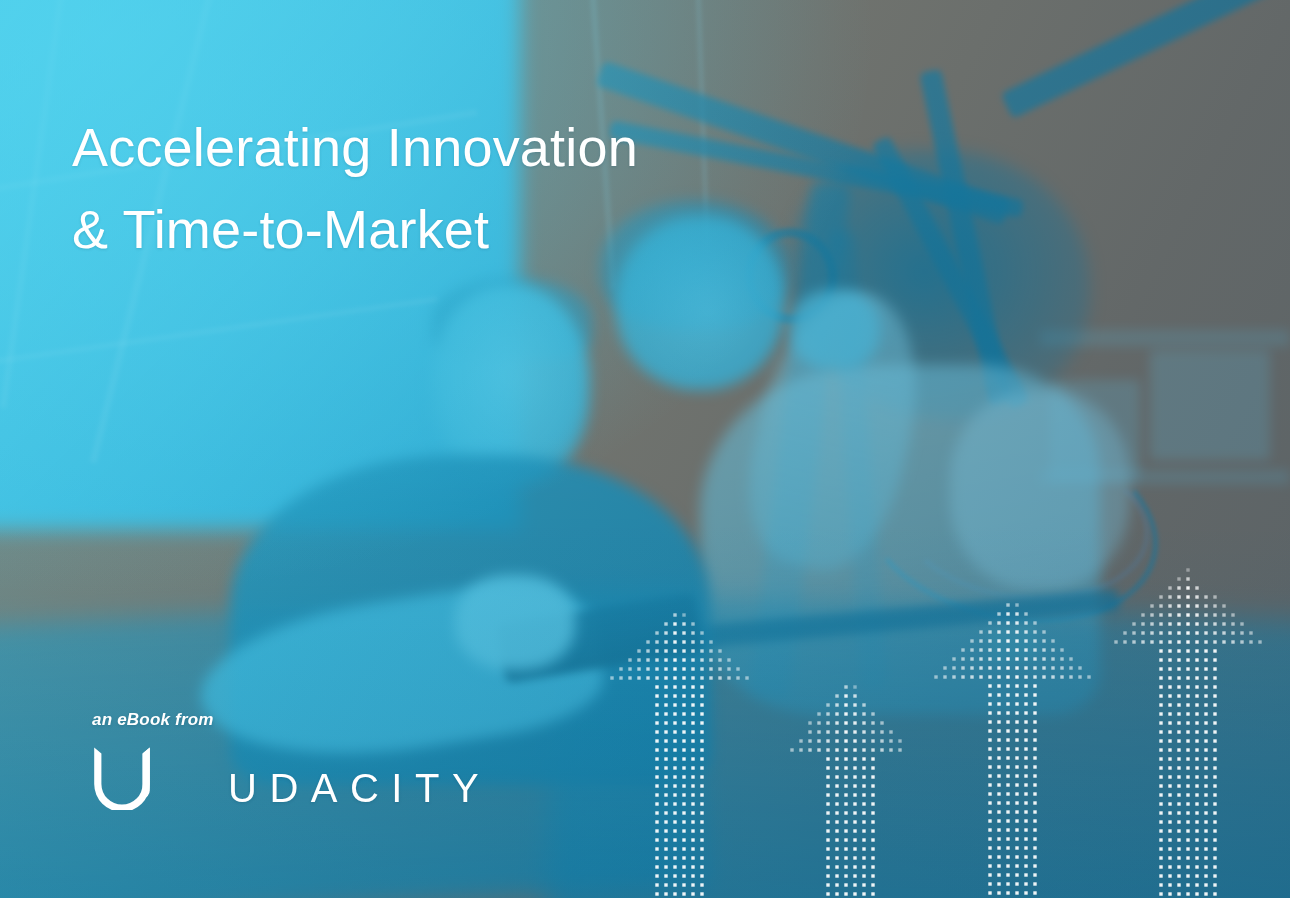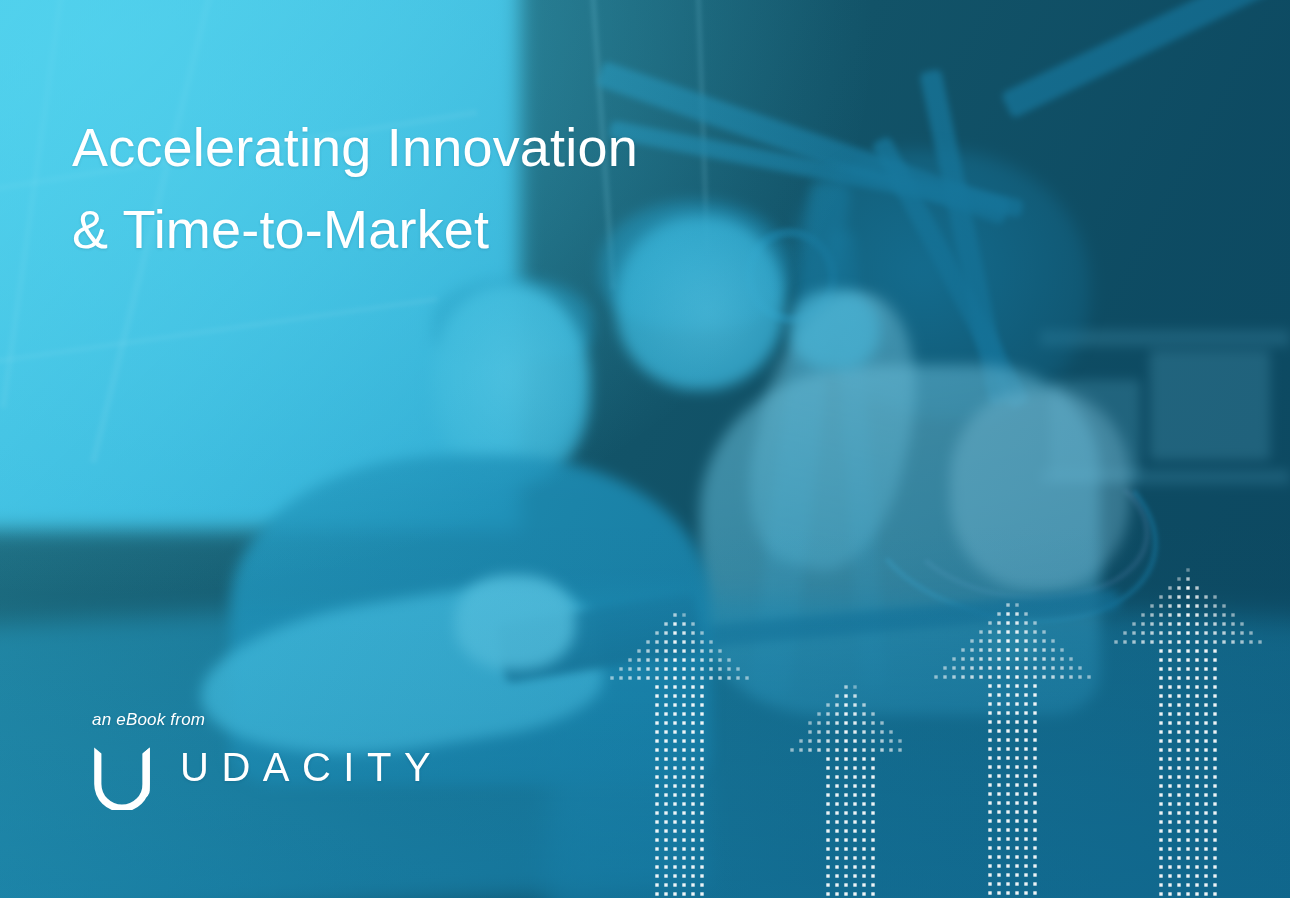--- a/index.html
+++ b/index.html
@@ -4,21 +4,21 @@
 <title>eBook Cover</title>
 <style>
   * { margin:0; padding:0; box-sizing:border-box; }
   html,body{
     width:1290px; height:898px; overflow:hidden;
     background:#2aa9ca;
     font-family:"Liberation Sans", sans-serif;
   }
   #cover{
     position:relative; width:1290px; height:898px; overflow:hidden;
-    background:#000000;
+    background:#c2410c;
   }
 
   
   .photo{ position:absolute; inset:0; overflow:hidden; }
 
   .ph{ position:absolute; border-radius:50%; filter:blur(16px); }
 
   
   .win-wall{
     position:absolute; left:-40px; top:-30px; width:560px; height:560px;
@@ -182,25 +182,25 @@
   
   .title{
     position:absolute; left:72px; top:106px;
     color:#ffffff; font-weight:300; font-size:54px; line-height:82px;
     letter-spacing:.2px; white-space:pre-line;
     text-shadow:0 1px 3px rgba(10,70,100,.18);
   }
 
   .brandblock{ position:absolute; left:90px; top:710px; }
   .ebook-from{
-    color:#ffffff; font-size:17px; font-style:italic; font-weight:normal;
+    color:#ffffff; font-size:17px; font-style:italic; font-weight:bold;
     letter-spacing:.2px; margin-bottom:12px; margin-left:2px;
     text-shadow:0 1px 3px rgba(10,70,100,.25);
   }
-  .logo-row{ display:flex; align-items:flex-start; }
+  .logo-row{ display:flex; align-items:flex-end;gap:48px; }
   .logo-mark{ width:64px; height:66px; flex:0 0 auto; margin-top:2px; }
   .wordmark{ margin-left:26px; padding-top:3px; }
   .word-udacity{
     color:#ffffff; font-size:40px; font-weight:300; letter-spacing:12.5px;
     line-height:44px; text-shadow:0 1px 3px rgba(10,70,100,.22);
   }
   .word-enterprise{
     color:#ffffff; font-size:22px; font-weight:bold; letter-spacing:4.6px;
     line-height:28px; margin-top:4px; text-shadow:0 1px 3px rgba(10,70,100,.22);
   }

